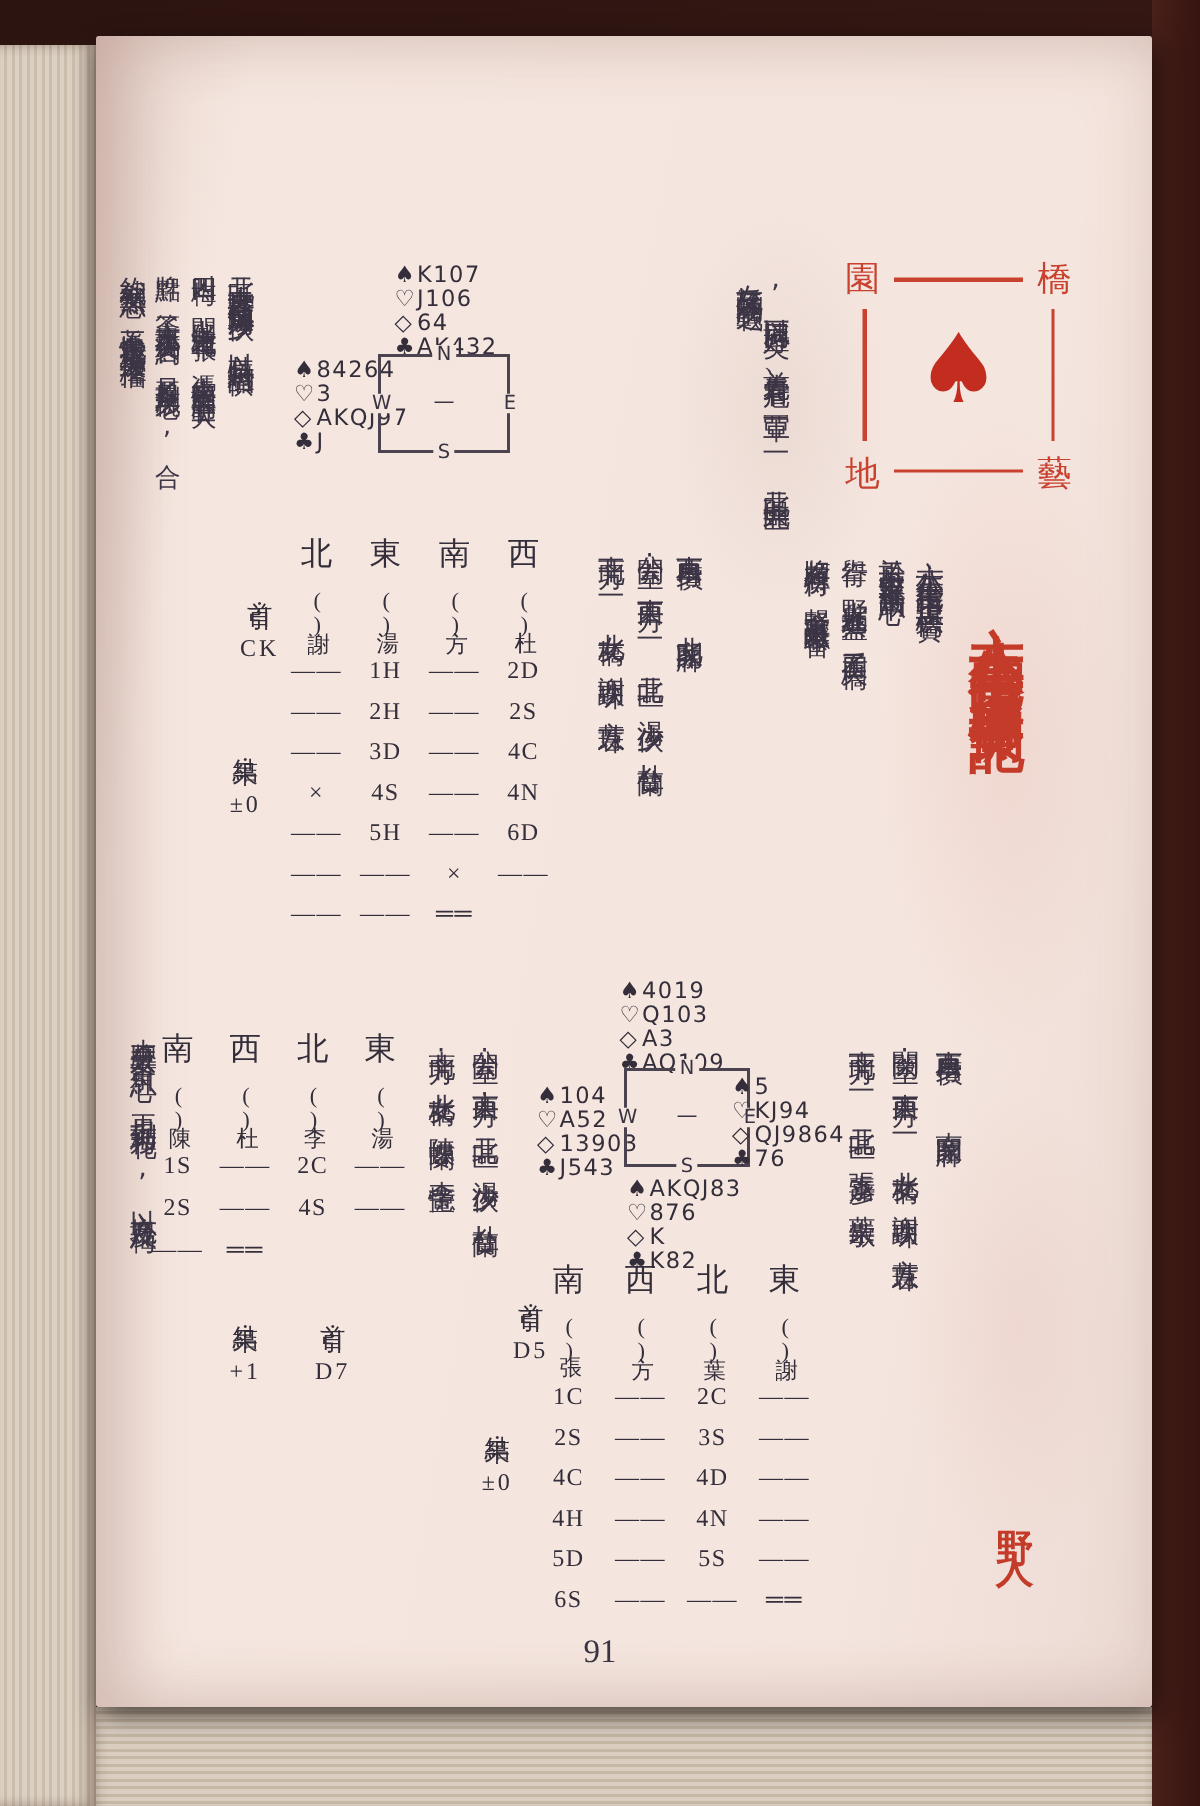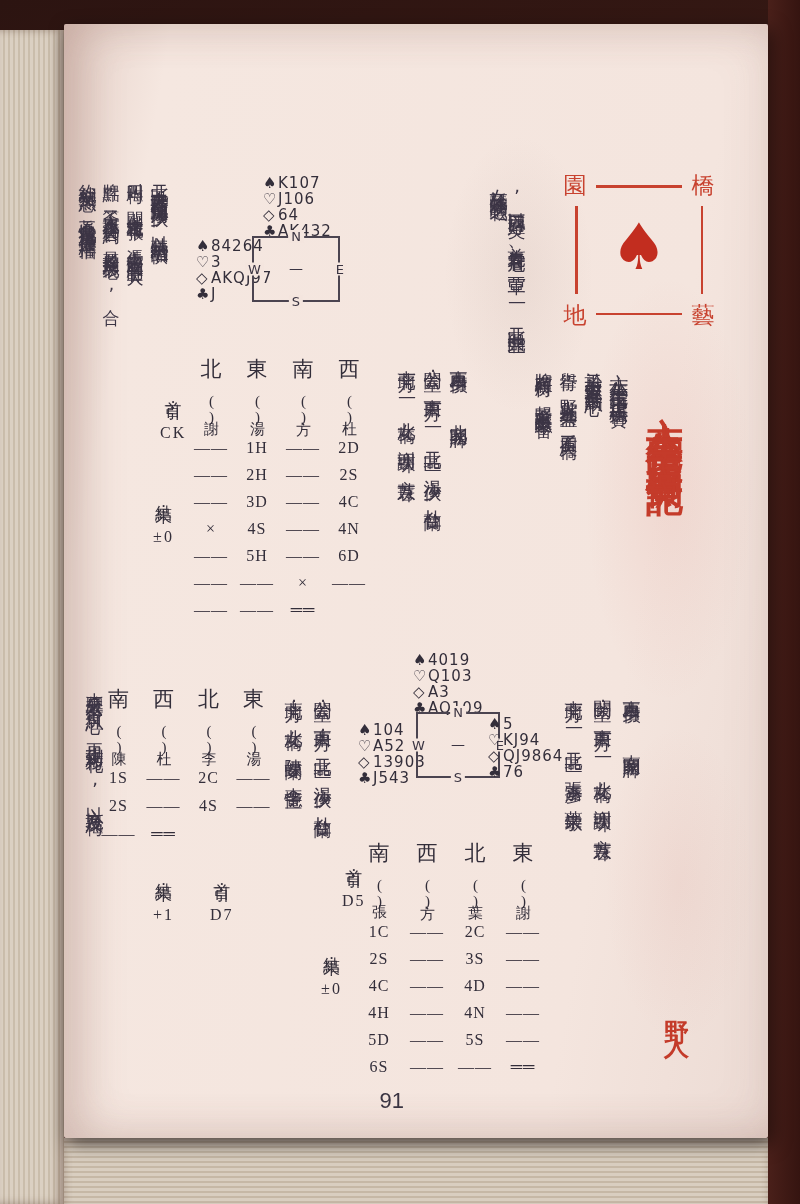--- a/index.html
+++ b/index.html
@@ -64,22 +64,22 @@
   .stamp .vl{left:17px;} .stamp .vr{right:17px;}
   .stamp .spade{position:absolute;left:50%;top:50%;transform:translate(-50%,-54%);
                 font-size:64px;color:#c22d1f;}
 
   .title{position:absolute;left:582px;top:364px;writing-mode:vertical-rl;text-orientation:upright;
          color:#c43b2a;font-size:37px;letter-spacing:5px;font-weight:bold;line-height:1;}
   .title .part{font-size:20px;letter-spacing:1px;}
   .author{position:absolute;left:596px;top:976px;writing-mode:vertical-rl;text-orientation:upright;
           color:#c43b2a;font-size:25px;letter-spacing:14px;font-weight:bold;}
 
-  .pageno{position:absolute;left:296px;top:1064px;width:44px;text-align:right;
-          font-family:Liberation Sans, sans-serif;font-size:22px;color:#3a3442;}
+  .pageno{position:absolute;left:314px;top:1064px;width:44px;text-align:center;
+          font-family:Liberation Serif, serif;font-size:22px;color:#3a3442;}
 </style>
 </head>
 <body>
 
 <div class="edges-left"></div>
 <div class="edges-bottom"></div>
 <div class="cover-right"></div>
 
 <div class="page">
   <div class="bleed b1"></div>
@@ -203,20 +203,26 @@
     <span class="dir w">W</span>
     <span class="dir e">E</span>
     <span class="c">—</span>
   </div>
   <div class="hand" style="left:424px;top:692px;">
     <div><span class="suit">♠</span><span>5</span></div>
     <div><span class="suit">♡</span><span>KJ94</span></div>
     <div><span class="suit">◇</span><span>QJ9864</span></div>
     <div><span class="suit">♣</span><span>76</span></div>
   </div>
+  <div class="hand" style="left:354px;top:760px;">
+    <div><span class="suit">♠</span><span>AKQJ83</span></div>
+    <div><span class="suit">♡</span><span>876</span></div>
+    <div><span class="suit">◇</span><span>K</span></div>
+    <div><span class="suit">♣</span><span>K82</span></div>
+  </div>
 
   <div class="infocol v" style="left:557px;top:662px;">東西身價  南家開牌</div>
   <div class="infocol v" style="left:528px;top:662px;">關閉室:東西方——北女橋 謝明珠 方慧珠</div>
   <div class="infocol v" style="left:499px;top:662px;">南北方——北二區 張嘉彥 葉崇敏</div>
 
   <div class="auction" style="left:291px;top:814px;grid-template-columns:repeat(4,48px);grid-template-rows:30px 50px repeat(6,27px);">
     <span class="seat">南</span>
     <span class="seat">西</span>
     <span class="seat">北</span>
     <span class="seat">東</span>

